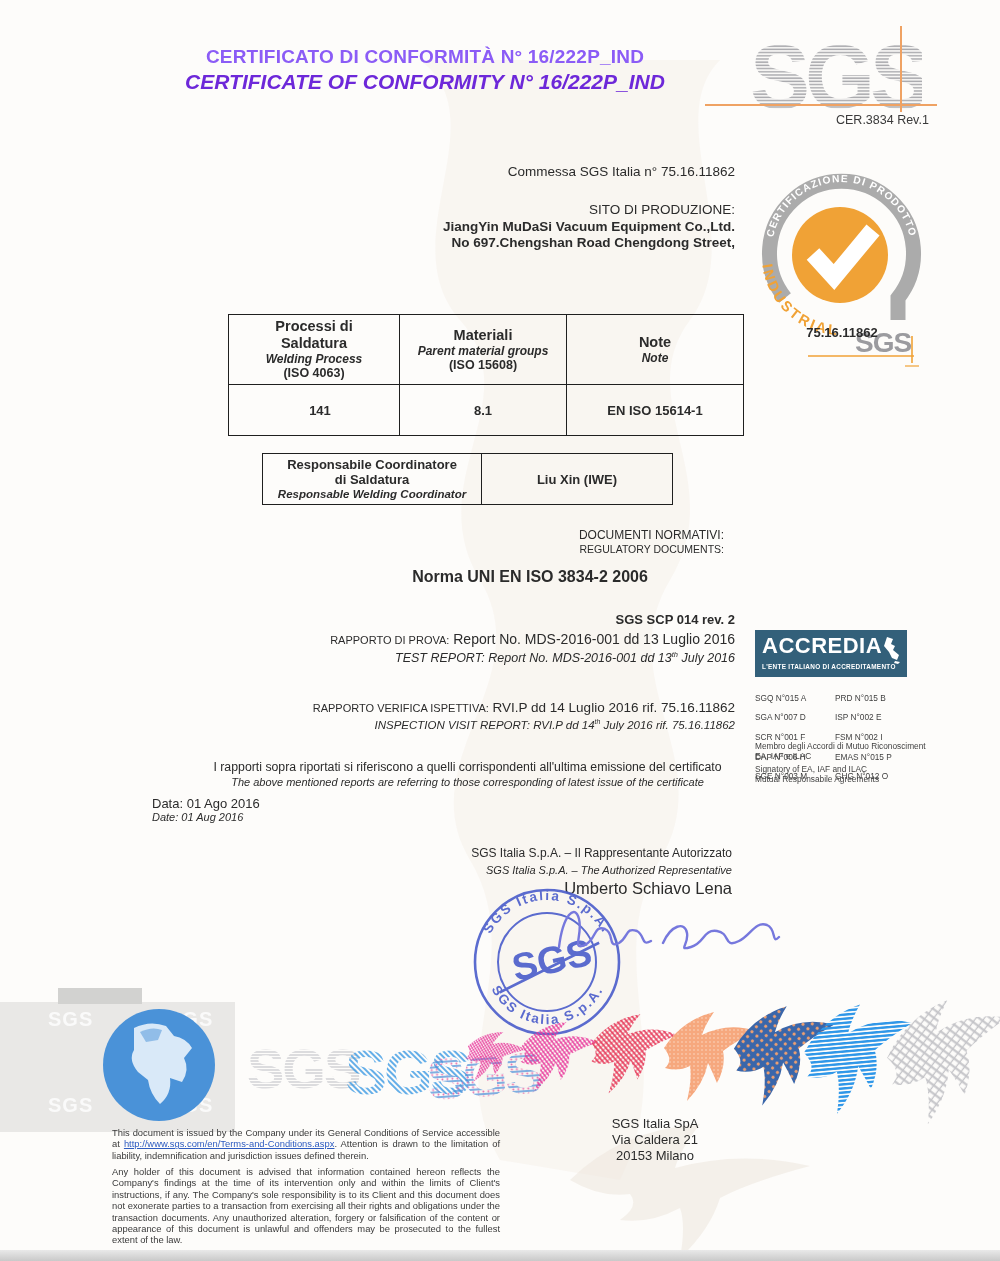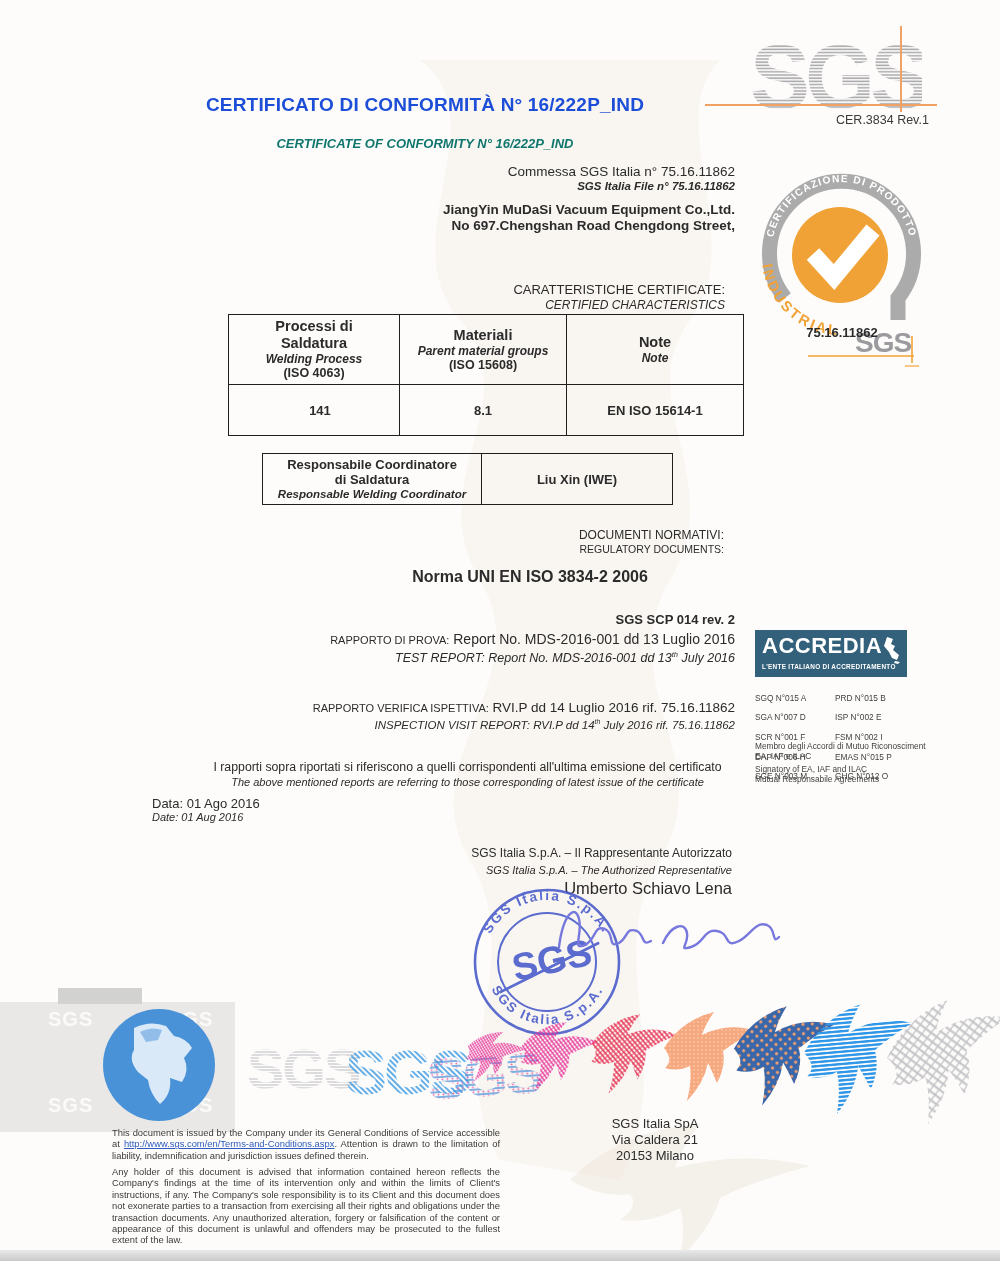--- a/index.html
+++ b/index.html
@@ -2,22 +2,22 @@
 <html><head>
 <meta charset="utf-8">
 <style>
   html,body{margin:0;padding:0;background:#ffffff;}
   #page{position:relative;width:1000px;height:1261px;overflow:hidden;
         background:#fdfcfa;font-family:"Liberation Sans",sans-serif;color:#2b2b2b;}
   .abs{position:absolute;}
   .tr{text-align:right;}
   .tc{text-align:center;}
   
-  .title-it{font-size:19px;font-weight:bold;letter-spacing:.2px;color:#1d4ed8;margin-top:48px;}
-  .title-en{font-size:13px;font-weight:bold;font-style:italic;color:#0f766e;margin-top:20px;}
+  .title-it{font-size:19px;font-weight:bold;letter-spacing:.2px;color:#8b5cf6;}
+  .title-en{font-size:21px;font-weight:bold;font-style:italic;color:#6d28d9;margin-top:2px;}
   .cer{font-size:12.5px;color:#3a3a3a;}
   .orange-line{background:#efa263;}
   
   .commessa-it{font-size:13.5px;}
   .commessa-en{font-size:11.5px;font-weight:bold;font-style:italic;margin-top:1px;}
   .sito-label{font-size:13.5px;margin-bottom:2px;}
   .sito-line{font-size:13.5px;font-weight:bold;line-height:16px;}
   .carat-it{font-size:13px;}
   .carat-en{font-size:12px;font-style:italic;margin-top:1px;}
   
@@ -85,24 +85,24 @@
       </pattern>
     </defs>
     <text x="8" y="82" font-family="Liberation Sans, sans-serif" font-weight="bold" font-size="90" letter-spacing="-5" fill="url(#guill)">SGS</text>
   </svg>
   <div class="abs orange-line" style="left:705px;top:104px;width:232px;height:1.6px;"></div>
   <div class="abs orange-line" style="left:900px;top:26px;width:1.6px;height:86px;"></div>
   <div class="abs cer" style="left:836px;top:113px;">CER.3834 Rev.1</div>
 
   <div class="abs tr" style="left:300px;top:164px;width:435px;">
     <div class="commessa-it">Commessa SGS Italia n° 75.16.11862</div>
-    <div class="commessa-en">SGS Italia File n° 75.16.11862</div>
   </div>
 
   <div class="abs tr" style="left:300px;top:202px;width:435px;">
+    <div class="sito-label">SITO DI PRODUZIONE:</div>
     <div class="sito-line">JiangYin MuDaSi Vacuum Equipment Co.,Ltd.</div>
     <div class="sito-line">No 697.Chengshan Road Chengdong Street,</div>
   </div>
 
   <svg class="abs" style="left:752px;top:158px;" width="180" height="215">
     <path d="M 33 140 A 72 72 0 1 1 146 140 L 146 162" stroke="#ababab" stroke-width="15" fill="none"></path>
     <defs>
       <path id="arcTextPath" d="M 32 134 A 70 70 0 1 1 147 134" fill="none"></path>
       <path id="indPath" d="M 10 104 A 80 80 0 0 0 112 174" fill="none"></path>
     </defs>
@@ -114,24 +114,20 @@
     <text font-family="Liberation Sans, sans-serif" font-size="14.5" font-weight="bold" fill="#f0a236" letter-spacing="2.5">
       <textPath href="#indPath" startOffset="2%">INDUSTRIAL</textPath>
     </text>
     <text x="103" y="194" font-family="Liberation Sans, sans-serif" font-size="28" font-weight="bold" fill="#9b9b9f" letter-spacing="-1">SGS</text>
     <line x1="56" y1="198" x2="162" y2="198" stroke="#f0a236" stroke-width="1.6"></line>
     <line x1="160" y1="178" x2="160" y2="205" stroke="#f0a236" stroke-width="1.6"></line>
     <line x1="153" y1="208" x2="167" y2="208" stroke="#f0a236" stroke-width="1.2"></line>
   </svg>
   <div class="abs tc seal-num" style="left:772px;top:325px;width:140px;">75.16.11862</div>
 
-  <div class="abs tr" style="left:400px;top:282px;width:325px;">
-    <div class="carat-it">CARATTERISTICHE CERTIFICATE:</div>
-    <div class="carat-en">CERTIFIED CHARACTERISTICS</div>
-  </div>
 
   <table class="abs ctable" style="left:228px;top:314px;">
     <tbody>
         <tr>
       <td style="width:162px;height:60px;">
         <div class="h1">Processi di</div>
         <div class="h1">Saldatura</div>
         <div class="h2">Welding Process</div>
         <div class="h3">(ISO 4063)</div>
       </td>

